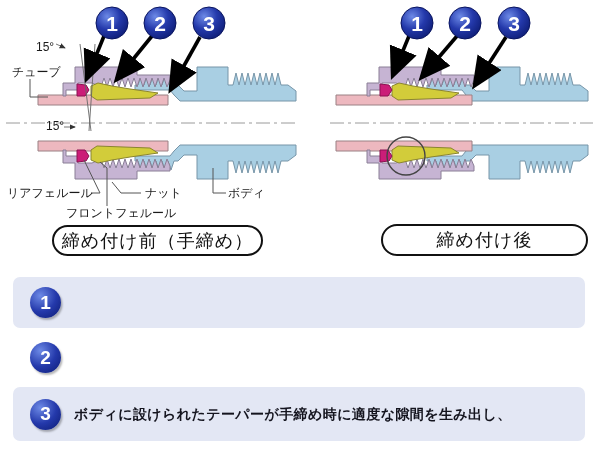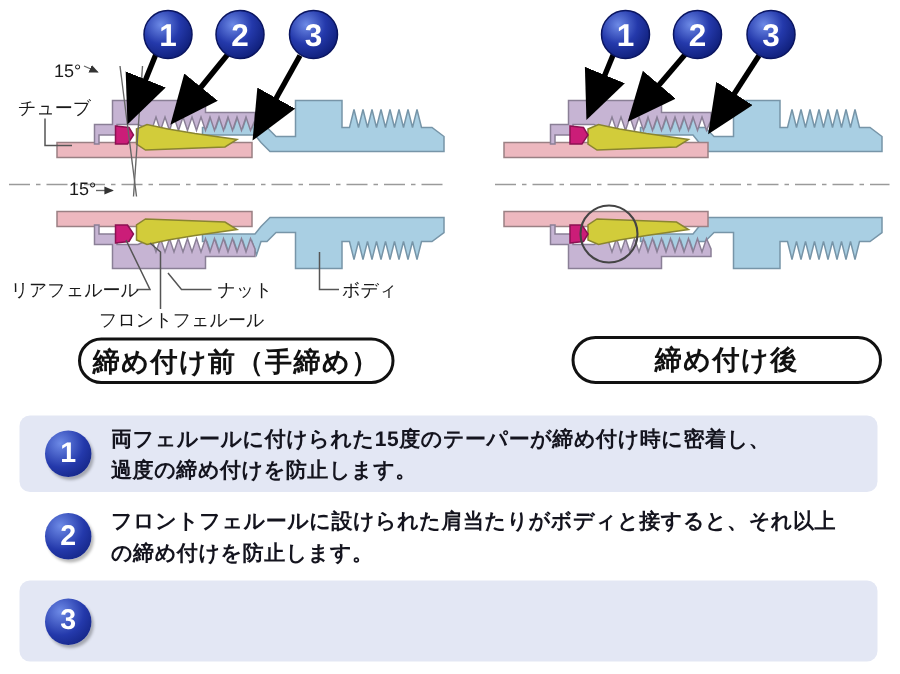--- a/index.html
+++ b/index.html
@@ -15,21 +15,21 @@
   .centerline{stroke:#9a9a9a;stroke-width:1;stroke-dasharray:14 4 3 4;fill:none;}
   .leader{stroke:#555;stroke-width:1;fill:none;}
   .anglel{stroke:#666;stroke-width:0.9;fill:none;}
   .callout-arrow{stroke:#000;stroke-width:3.6;fill:none;}
   .diagram-label{font-size:12px;fill:#1a1a1a;}
   .badge-num{font-size:21px;font-weight:bold;fill:#ffffff;text-anchor:middle;}
   .hl-circle{fill:none;stroke:#444;stroke-width:1.4;}
   
   .caption{position:absolute;box-sizing:border-box;border:2px solid #111;border-radius:17px;
            background:#fff;display:flex;align-items:center;justify-content:center;
-           font-size:18px;font-weight:bold;color:#111;letter-spacing:1px;}
+           font-size:18px;font-weight:normal;color:#111;letter-spacing:1px;}
   
   .note{position:absolute;left:13px;width:572px;border-radius:7px;background:#e3e7f4;
         display:flex;align-items:center;}
   .note.plain{background:#ffffff;border-radius:0;}
   .note-badge{flex:0 0 auto;width:31px;height:31px;border-radius:50%;margin:0 13px 0 17px;
         background:radial-gradient(circle at 33% 28%, #6d8ae6 0%, #2439ab 52%, #0c1b72 100%);
         box-shadow:1.5px 2px 2px rgba(0,0,0,0.28);
         display:flex;align-items:center;justify-content:center;
         color:#fff;font-size:19px;font-weight:bold;}
   .note-text{font-size:14px;font-weight:bold;color:#14141e;line-height:21px;letter-spacing:0.4px;}
@@ -150,37 +150,30 @@
     <span>締め付け前（手締め）</span>
   </div>
   <div class="caption" style="left:381px;top:224px;width:207px;height:32px;">
     <span>締め付け後</span>
   </div>
 
   <div class="note" style="top:277px;height:51px;">
     <div class="note-badge">
       <span>1</span>
     </div>
-    <div class="note-text">
-      <div>両フェルールに付けられた15度のテーパーが締め付け時に密着し、</div>
-      <div>過度の締め付けを防止します。</div>
-    </div>
   </div>
 
   <div class="note plain" style="top:331px;height:53px;">
     <div class="note-badge">
       <span>2</span>
-    </div>
-    <div class="note-text">
-      <div>フロントフェルールに設けられた肩当たりがボディと接すると、それ以上</div>
-      <div>の締め付けを防止します。</div>
     </div>
   </div>
 
   <div class="note" style="top:387px;height:54px;">
     <div class="note-badge">
       <span>3</span>
     </div>
     <div class="note-text">
+      <div>ボディに設けられたテーパーが手締め時に適度な隙間を生み出し、</div>
     </div>
   </div>
 
 </div>
 
 </body></html>

